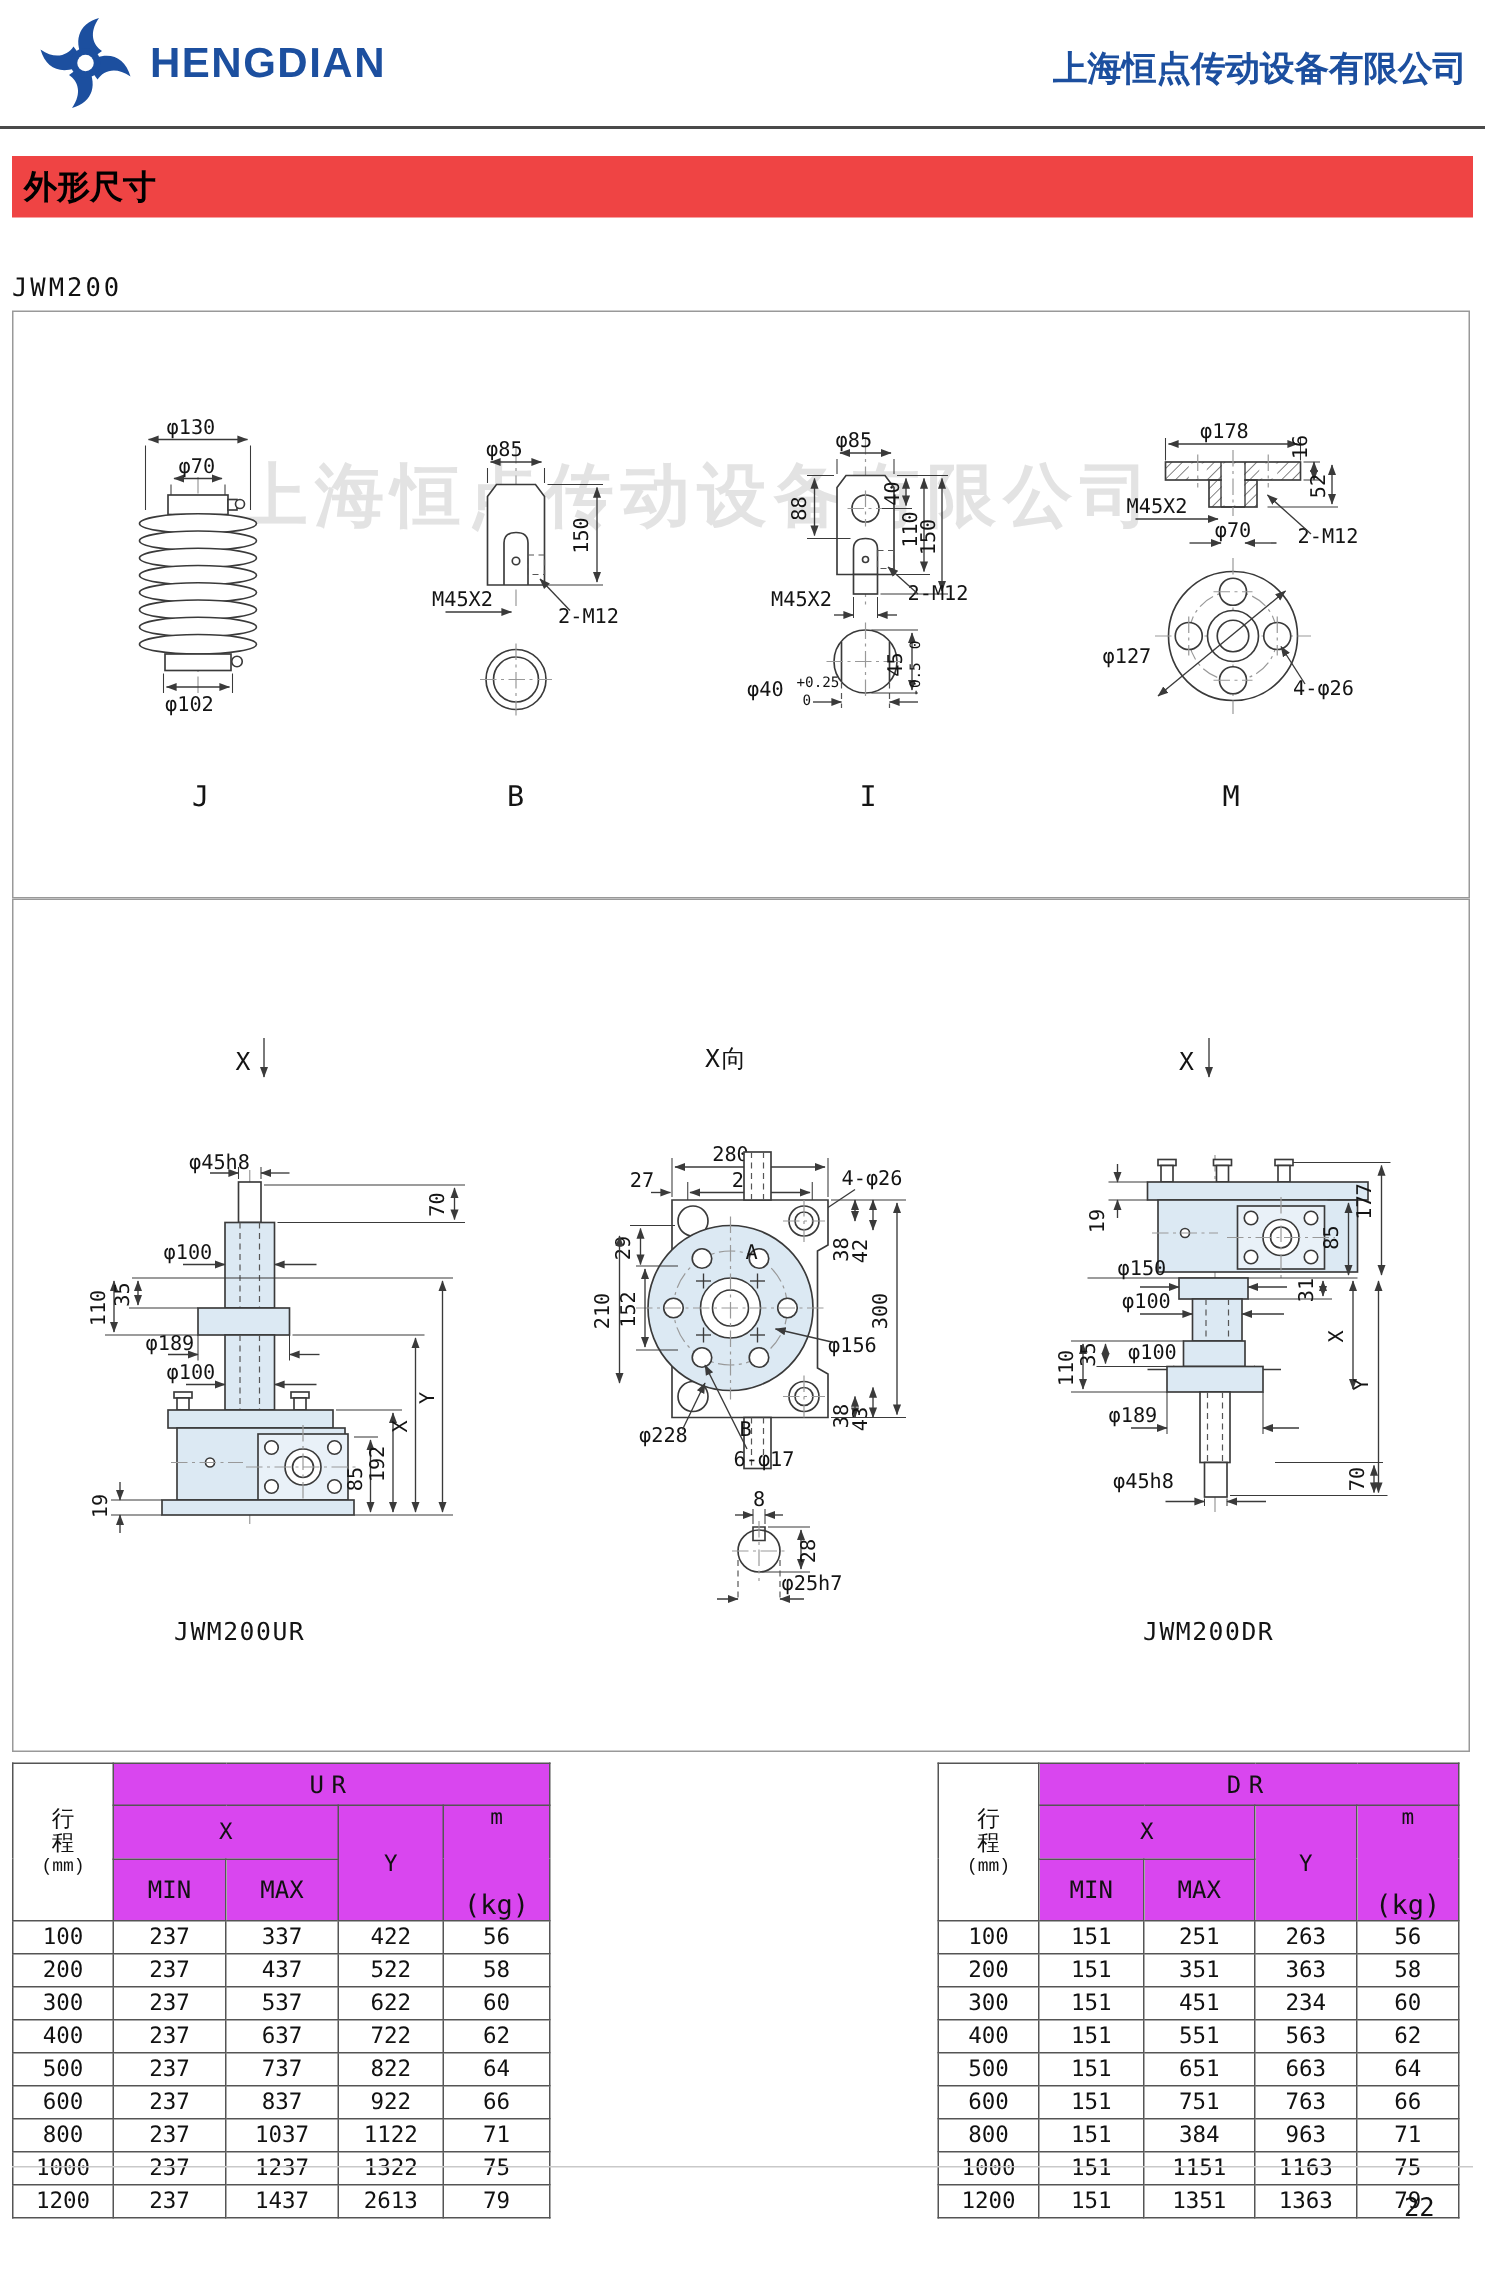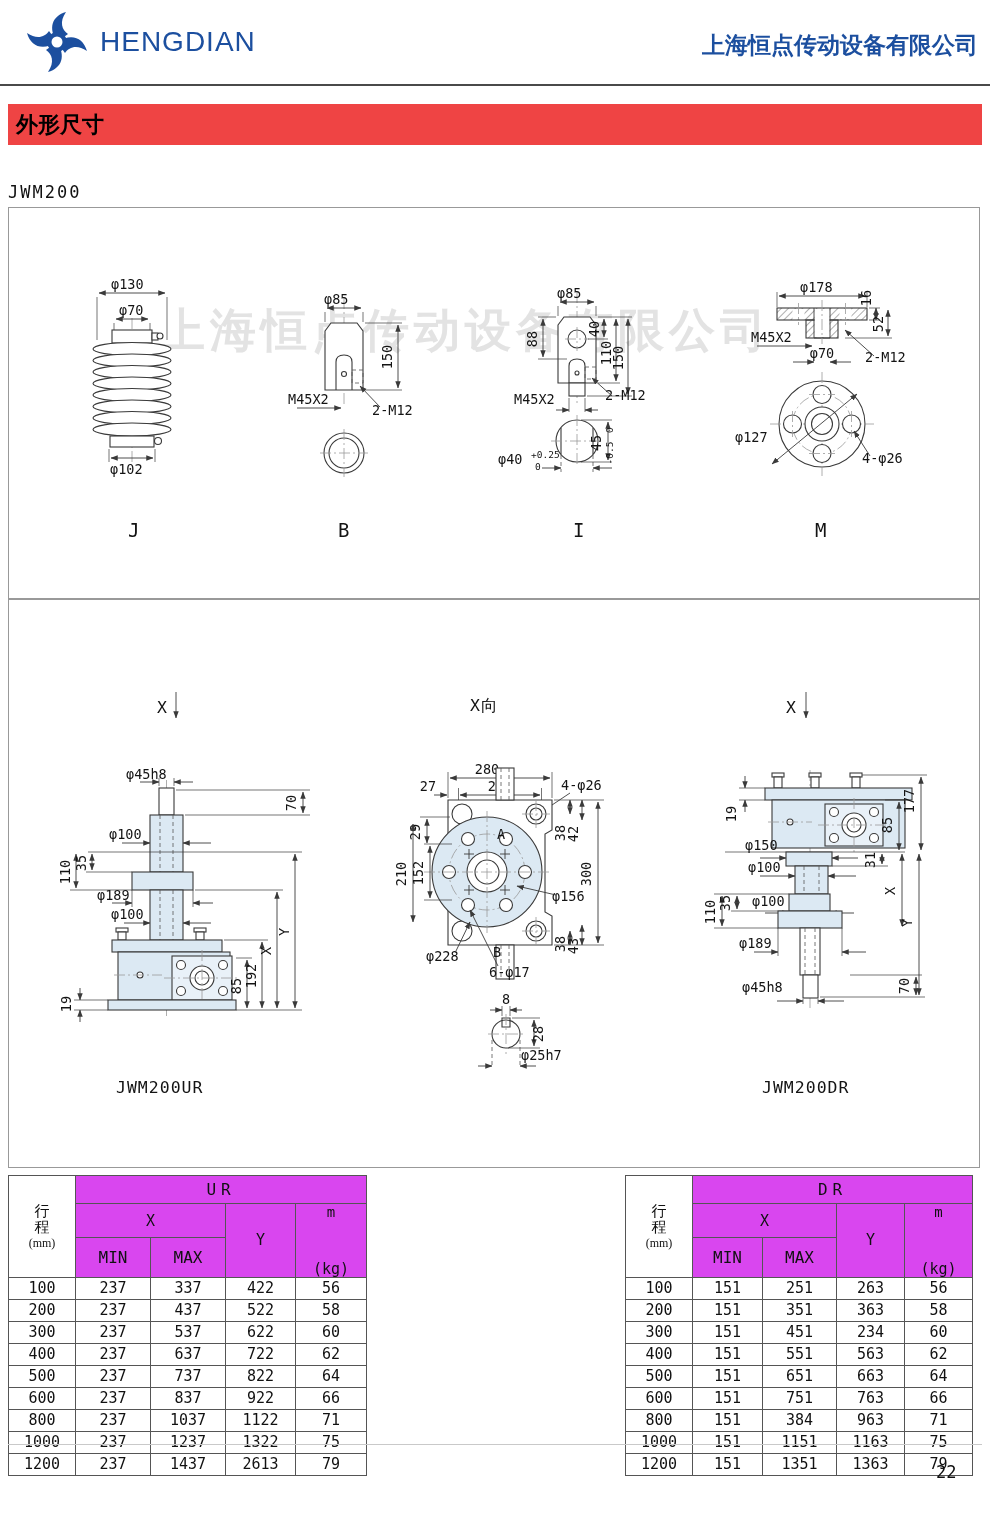--- a/index.html
+++ b/index.html
@@ -1,20 +1,20 @@
 <!DOCTYPE html>
 <html><head>
 <meta charset="utf-8">
 <style>
   html,body{margin:0;padding:0;background:#fff;}
   .page{position:relative;width:990px;height:1513px;background:#fff;overflow:hidden;
         font-family:"Liberation Sans",sans-serif;color:#111;}
   
   .logo-svg{position:absolute;left:26px;top:10px;}
-  .logo-text{position:absolute;left:100px;top:26px;font-size:28px;font-weight:normal;
+  .logo-text{position:absolute;left:100px;top:26px;font-size:28px;font-weight:bold;
              color:#1c4f9f;letter-spacing:1px;}
   .company{position:absolute;right:12px;top:30px;font-size:23px;font-weight:bold;color:#1c4f9f;}
   .hdr-rule{position:absolute;left:0;top:84px;width:990px;height:2px;background:#4a4a4a;}
   .banner{position:absolute;left:8px;top:104px;width:974px;height:41px;background:#ef4444;}
   .banner span{display:block;padding-left:8px;line-height:41px;font-size:22px;font-weight:bold;color:#000;}
   .model{position:absolute;left:8px;top:182px;font-family:"DejaVu Sans Mono",monospace;
          font-size:17px;letter-spacing:2px;}
   .box{position:absolute;left:8px;width:972px;border:1px solid #999;box-sizing:border-box;background:#fff;}
   .box1{top:207px;height:392px;}
   .box2{top:599px;height:569px;}
@@ -43,22 +43,22 @@
             font-family:"DejaVu Sans Mono",monospace;font-size:15px;text-align:center;color:#111;}
   .dimtable td{border:1px solid #555;padding:0;overflow:hidden;}
   .dimtable .hd{background:#d946ef;}
   .dimtable .grp{height:27px;font-size:16px;letter-spacing:5px;}
   .dimtable .xrow td{height:20px;}
   .dimtable .mm td{height:23px;font-size:16px;margin-top:43px;}
   .dimtable tbody td{height:21px;background:#fff;}
   .sv{display:flex;flex-direction:column;align-items:center;justify-content:center;line-height:1.05;
       font-family:"Liberation Sans",sans-serif;}
   .sv span{font-size:15px;}
-  .sv .unit{font-family:Liberation Serif, serif;font-size:12px;margin-top:2px;}
-  .munit{font-size:15px;line-height:1;margin-top:41px;}
+  .sv .unit{font-family:Liberation Mono, monospace;font-size:12px;margin-top:2px;}
+  .munit{font-size:18px;line-height:1;margin-top:41px;}
   .mlab{font-size:14px;line-height:1.2;}
   .t1{left:8px;top:1175px;width:358px;}
   .t2{left:625px;top:1175px;width:347px;}
   .bottom-rule{position:absolute;left:8px;top:1444px;width:974px;height:1px;background:#c9c9c9;}
   .pageno{position:absolute;left:936px;top:1462px;font-family:"DejaVu Sans Mono",monospace;font-size:17px;}
 </style>
 </head>
 <body>
 
 <svg width="0" height="0" style="position:absolute" aria-hidden="true">

